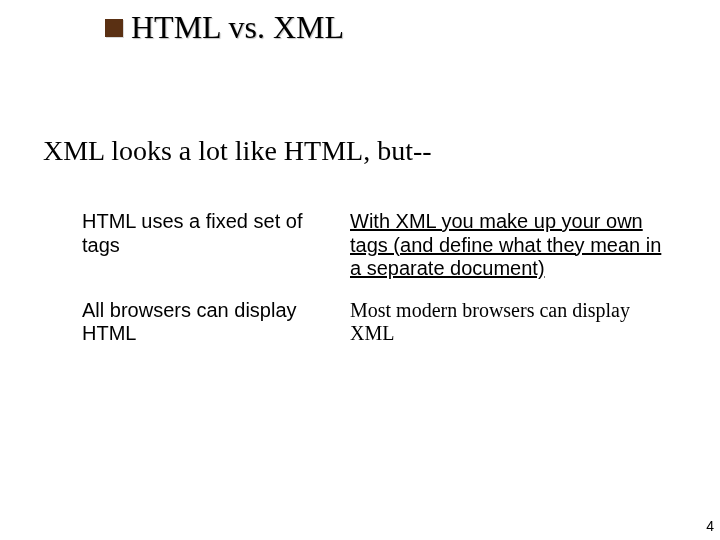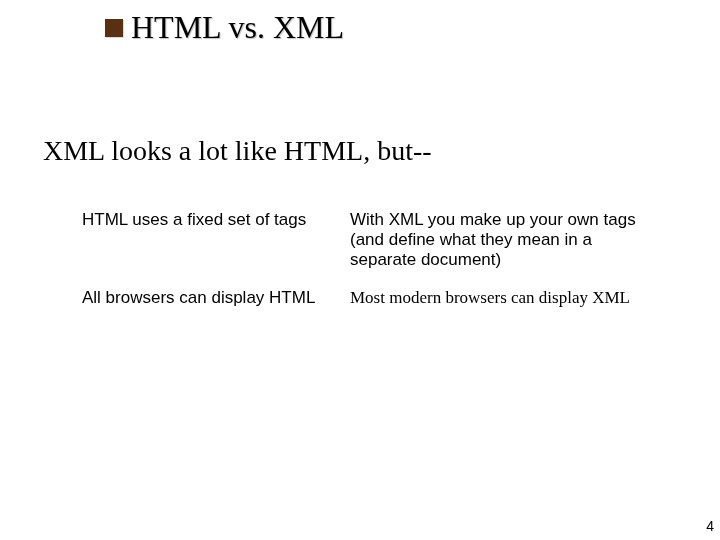--- a/index.html
+++ b/index.html
@@ -52,34 +52,35 @@
     position: absolute;
     left: 82px;
     top: 192px;
     width: 580px;
     border-collapse: separate;
     border-spacing: 0 18px;
     table-layout: fixed;
   }
   table.compare td {
     vertical-align: top;
-    font-size: 17px;
+    font-size: 20px;
     line-height: 1.18;
     padding: 0;
   }
   table.compare td.left {
     width: 258px;
     padding-right: 10px;
     font-family: Arial, Helvetica, sans-serif;
   }
   table.compare td.right {
     width: 312px;
   }
   .row-1 td.right {
     font-family: Arial, Helvetica, sans-serif;
+    text-decoration: underline;
   }
   .pagenum {
     position: absolute;
     right: 6px;
     bottom: 6px;
     font-family: Arial, Helvetica, sans-serif;
     font-size: 14px;
     color: #000;
   }
 </style>

